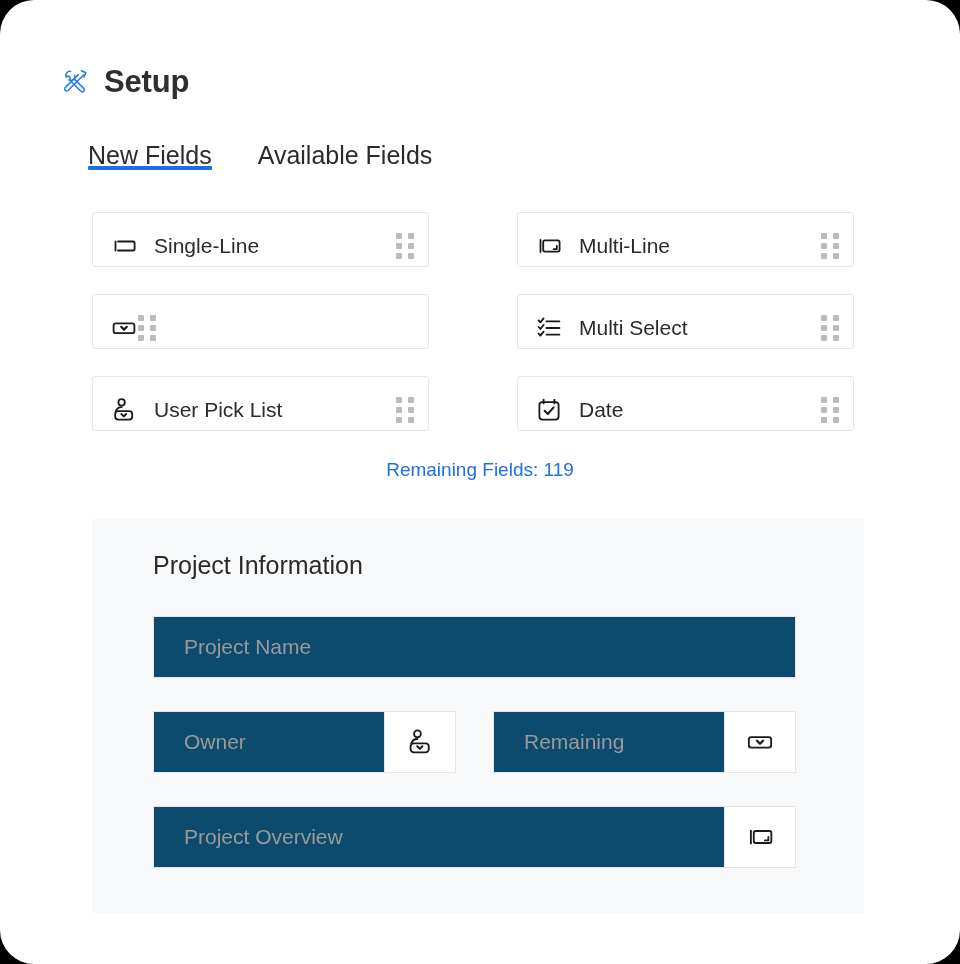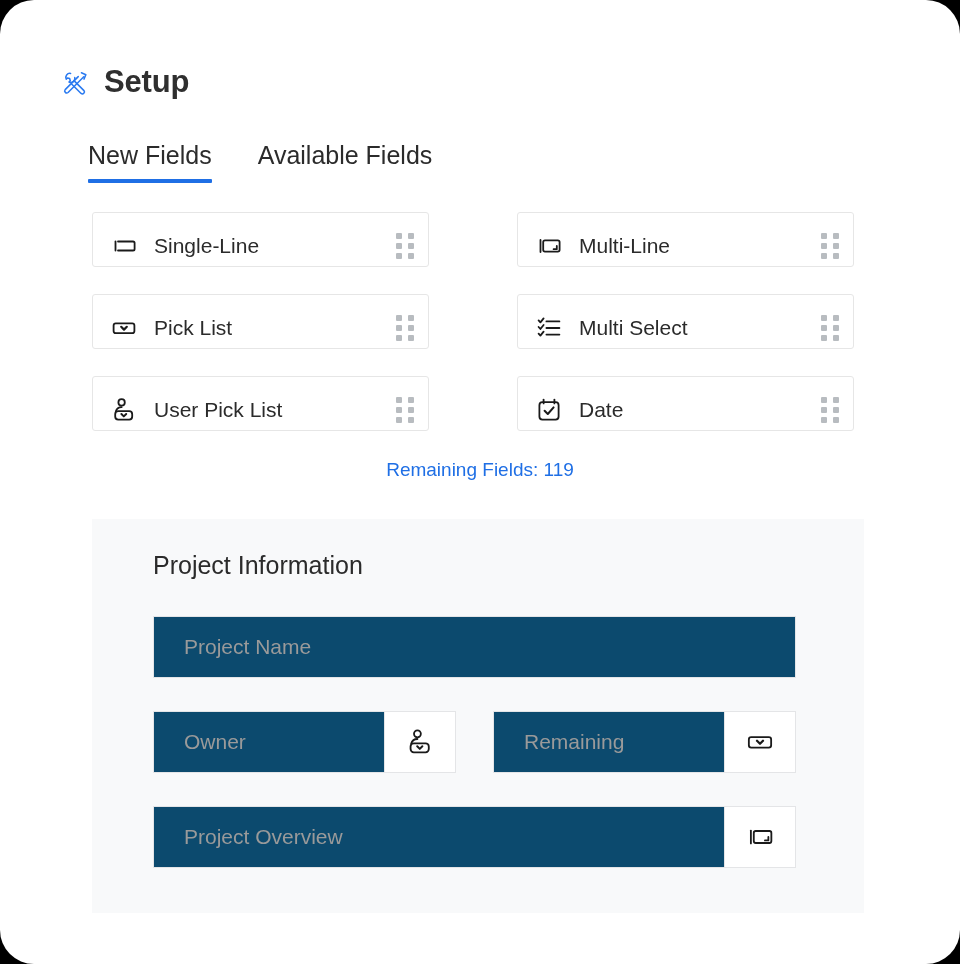--- a/index.html
+++ b/index.html
@@ -23,21 +23,21 @@
     overflow: hidden;
     box-sizing: border-box;
   }
 
   
   .header {
     position: absolute;
     left: 62px;
     top: 66px;
     display: flex;
-    align-items: center;
+    align-items: flex-start;
     gap: 14px;
   }
   .setup-icon { width: 44px; height: 44px; display: block; }
   .page-title {
     font-size: 31px;
     font-weight: bold;
     color: #2f2f2f;
     letter-spacing: -0.2px;
     line-height: 1;
   }
@@ -47,21 +47,20 @@
     position: absolute;
     left: 88px;
     top: 141px;
     display: flex;
     align-items: flex-start;
     gap: 46px;
   }
   .tab {
     font-size: 25px;
     color: #2b2b2b;
-    padding-bottom: 13px;
     position: relative;
     cursor: pointer;
     line-height: 1.15;
   }
   .tab.active::after {
     content: "";
     position: absolute;
     left: 0; right: 0; bottom: 0;
     height: 4px;
     background: #1f6fe5;
@@ -258,21 +257,20 @@
       </span>
     </div>
 
     <div class="field-chip">
       <span class="chip-icon">
         <svg width="28" height="28" viewBox="0 0 28 28" fill="none" stroke="#1a1a1a" stroke-width="1.8" stroke-linecap="round" stroke-linejoin="round">
           <rect x="3.6" y="9.4" width="20.8" height="9.8" rx="2.2"></rect>
           <path d="M11.2 12.8 L14 15.6 L16.8 12.8" stroke-width="2.2"></path>
         </svg>
       </span>
-      <span class="chip-label">Pick List</span>
       <span class="drag-handle">
         <i></i>
           <i></i>
           <i></i>
           <i></i>
           <i></i>
           <i></i>
       </span>
     </div>
 

